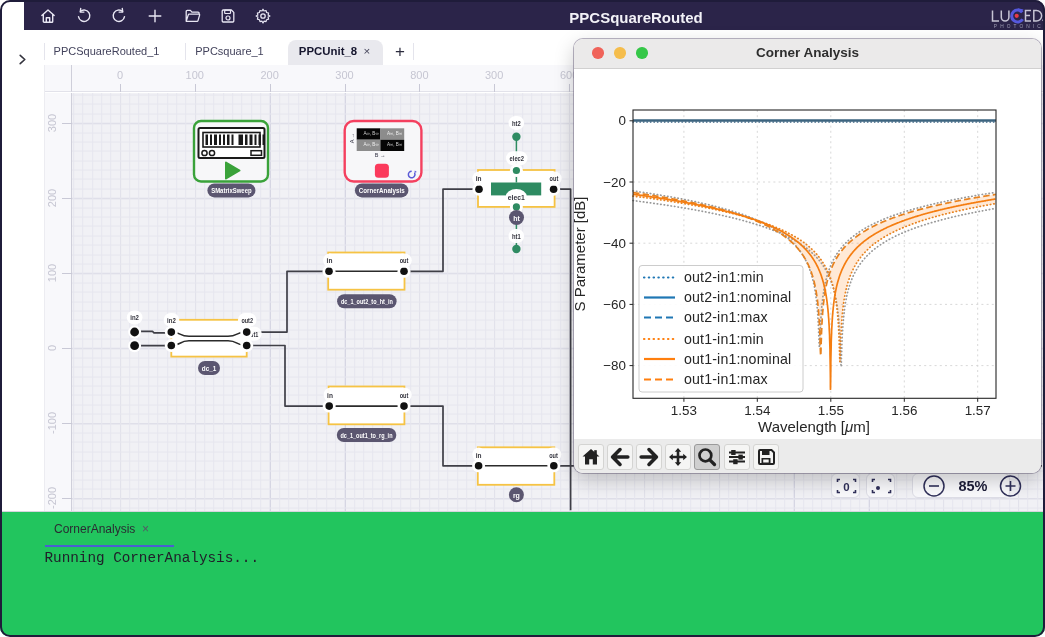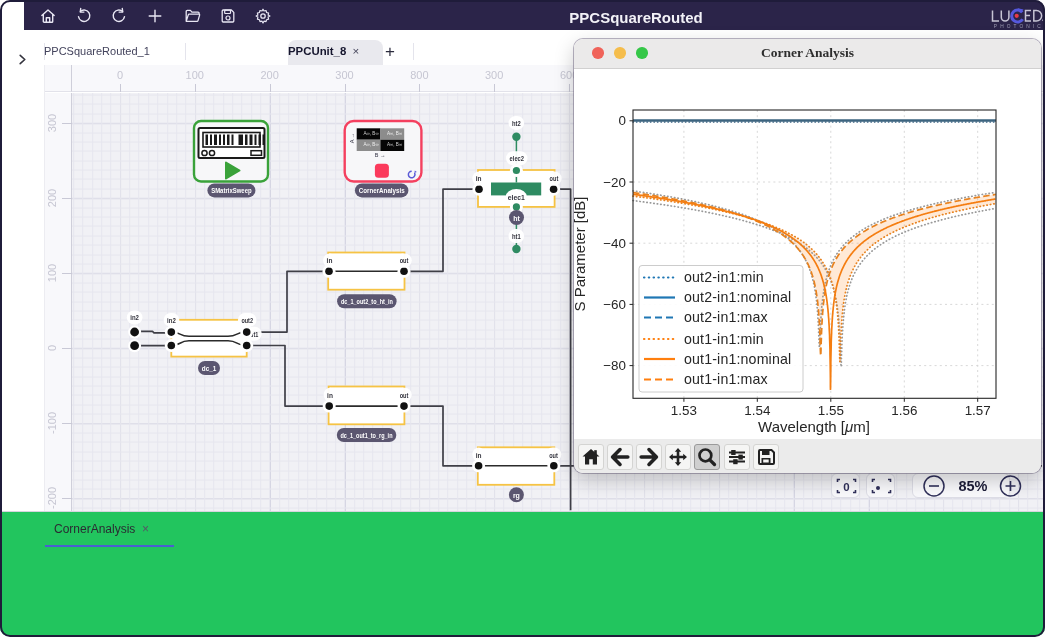--- a/index.html
+++ b/index.html
@@ -1,35 +1,35 @@
 <!DOCTYPE html>
 <html><head><meta charset="utf-8">
 <style>
 * { margin:0; padding:0; box-sizing:border-box; }
 body { width:1045px; height:637px; background:#ffffff; font-family:"Liberation Sans", sans-serif; position:relative; overflow:hidden; }
 #win { position:absolute; left:0; top:0; width:1045px; height:637px; border-radius:10px; overflow:hidden; background:#ffffff; }
 #ring { position:absolute; left:0; top:0; width:1045px; height:637px; border:2px solid #1f1c3a; border-radius:10px; z-index:300; pointer-events:none; }
 #topbar { position:absolute; left:0; top:0; width:100%; height:30px; background:#2b2449;margin-left:24px; }
 #topbar .title { position:absolute; left:527px; top:9px; width:170px; text-align:center; color:#f2f1f7; font-size:15px; font-weight:bold; }
 #tabs { position:absolute; left:0; top:38px; width:100%; height:27.3px; background:#ffffff; }
-.tab { position:absolute; top:0; height:27.3px; line-height:27.3px; text-align:left; font-size:11px; color:#43435c; }
+.tab { position:absolute; top:0; height:27.3px; line-height:27.3px; text-align:center; font-size:11px; color:#43435c; }
 .tabsep { position:absolute; top:5px; height:17px; width:1px; background:#e4e4ec; }
 #ruler-top { position:absolute; left:44px; top:65.3px; width:999px; height:27.2px; background:#f8f8fb; border-bottom:1px solid #e2e2ea; font-size:11px; color:#c6c6d2; }
 #ruler-left { position:absolute; left:44px; top:92.5px; width:28px; height:418px; background:#f8f8fb; border-right:1px solid #cfcfda; font-size:11px; color:#c6c6d2; }
 #canvas { position:absolute; left:72px; top:92.5px; width:971px; height:418px; background:#f1f1f5;
   background-image:
     repeating-linear-gradient(to right, #e6e6ee 0 1px, transparent 1px 9.356px),
     repeating-linear-gradient(to bottom, #e6e6ee 0 1px, transparent 1px 9.388px),
     repeating-linear-gradient(to right, #d2d2e0 0 1px, transparent 1px 74.85px),
     repeating-linear-gradient(to bottom, #d2d2e0 0 1px, transparent 1px 75.1px);
   background-position: 1.22px 0, 0 1.53px, 48px 0, 0 30.2px; }
 .zbtn { position:absolute; top:473px; height:25px; background:rgba(250,250,252,0.92); border:1px solid #dddde6; border-radius:6px; }
 #console { position:absolute; left:0px; top:510.5px; width:100%; height:124.5px; background:#22c55e; border-top:1px solid #d5d5de; }
 #mplwin { position:absolute; left:574px; top:39px; width:467px; height:434px; border-radius:9px; background:#ffffff; box-shadow:0 7px 20px rgba(0,0,0,0.22), 0 0 0 1px rgba(120,110,140,0.5); }
-#mplbar { position:absolute; left:0; top:0; width:100%; height:30px; background:#ebeaea; border-radius:9px 9px 0 0; border-bottom:1px solid #d1d0d0;font-family:Liberation Serif, serif; }
+#mplbar { position:absolute; left:0; top:0; width:100%; height:30px; background:#ebeaea; border-radius:9px 9px 0 0; border-bottom:1px solid #d1d0d0; }
 #mpltool { position:absolute; left:0; top:400px; width:100%; height:34px; background:#ebebeb; border-radius:0 0 9px 9px; }
 .tl { position:absolute; top:8px; width:11.5px; height:11.5px; border-radius:50%; }
 </style></head>
 <body>
 <div id="win">
 
 <div id="canvas"></div>
 <div id="ruler-top">
       <div style="position:absolute;left:46.0px;top:4px;width:60px;text-align:center">0</div>
       <div style="position:absolute;left:76.0px;top:18.5px;width:1px;height:8.5px;background:#c9c9d6"></div>
@@ -228,26 +228,28 @@
 <circle cx="21" cy="12" r="10" fill="none" stroke="#30305a" stroke-width="1.5"></circle>
 <path d="M16 12 h10" stroke="#30305a" stroke-width="1.6"></path>
 <text x="60" y="17" font-size="14.5" font-weight="bold" fill="#1c1c38" text-anchor="middle" font-family="Liberation Sans, sans-serif">85%</text>
 <circle cx="97.5" cy="12" r="10" fill="none" stroke="#30305a" stroke-width="1.5"></circle>
 <path d="M92.5 12 h10 M97.5 7 v10" stroke="#30305a" stroke-width="1.6"></path>
 </svg></div>
 
 <div id="console">
   <div style="position:absolute;left:45.3px;top:33px;width:129px;height:2.5px;background:#4a5fd0"></div>
   <div style="position:absolute;left:54px;top:10px;font-size:12px;color:#2b2b33">CornerAnalysis&nbsp;&nbsp;<span style="color:#555566">×</span></div>
+  <div style="position:absolute;left:44.5px;top:38.5px;font-family:'Liberation Mono',monospace;font-size:14.3px;color:#20202a">Running CornerAnalysis...</div>
 </div>
 
 <div id="tabs">
   <div class="tabsep" style="left:44px"></div>
   <div class="tab" style="left:44px;width:125px">PPCSquareRouted_1</div>
   <div class="tabsep" style="left:184.7px"></div>
+  <div class="tab" style="left:167px;width:125px">PPCsquare_1</div>
   <div style="position:absolute;left:288px;top:1.5px;width:95.3px;height:25.8px;background:#e9e9ee;border-radius:8px 8px 0 0"></div>
   <div class="tab" style="left:288px;width:93px;color:#16162e;font-weight:bold;font-size:11.4px">PPCUnit_8&nbsp;&nbsp;<span style="font-weight:normal;color:#44445a;font-size:11.5px">×</span></div>
   <div class="tab" style="left:385px;width:30px;font-size:17px;color:#2b2b3d">+</div>
   <div class="tabsep" style="left:412.8px"></div>
 </div>
 <svg width="11" height="13" viewBox="0 0 11 13" style="position:absolute;left:17px;top:52.5px">
       <path d="M3.2 2.4 L7.8 6.5 L3.2 10.6" fill="none" stroke="#34343e" stroke-width="1.6" stroke-linecap="round" stroke-linejoin="round"></path>
     </svg>
 
 <div id="topbar">

